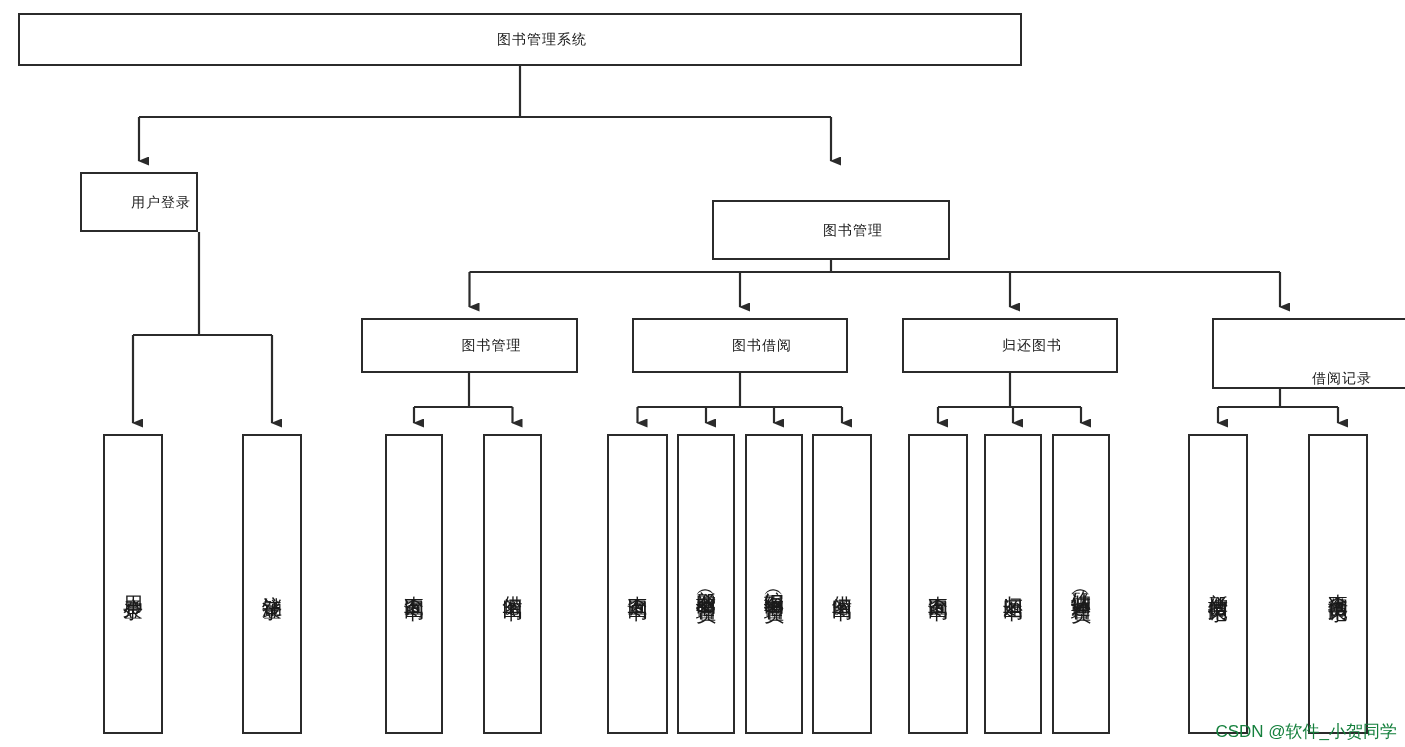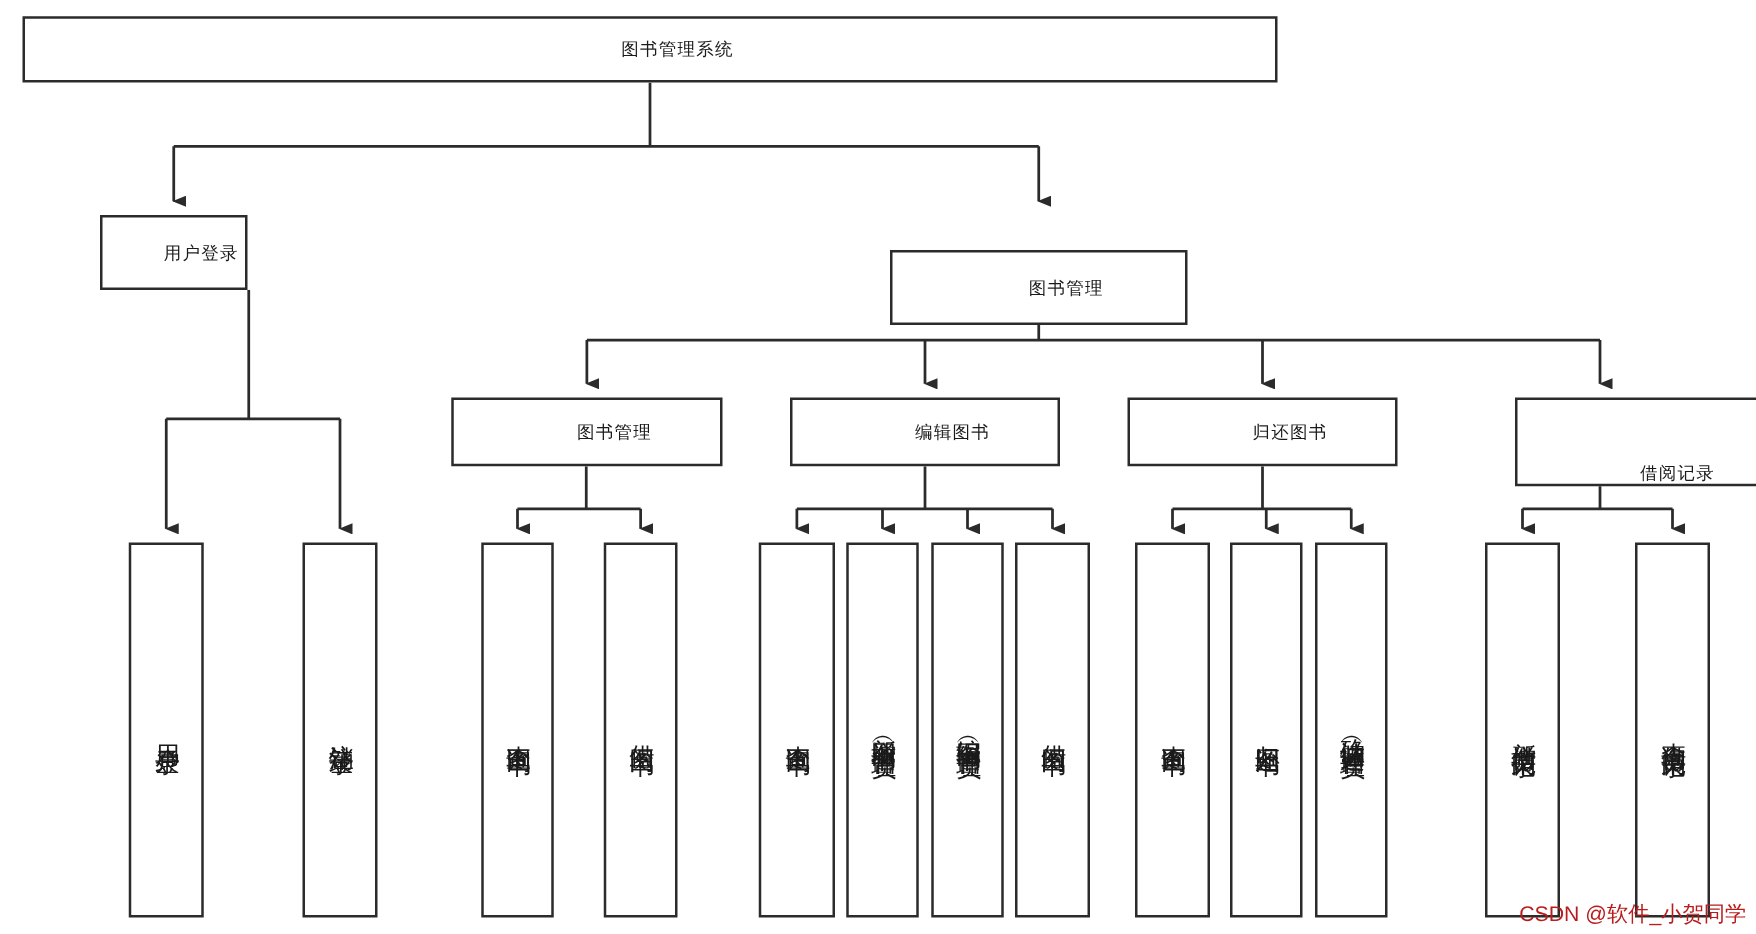--- a/index.html
+++ b/index.html
@@ -57,21 +57,21 @@
   }
   .node.vert > span {
     writing-mode: vertical-rl;
     text-orientation: upright;
   }
   #watermark {
     position: absolute;
     right: 8px;
     bottom: 4px;
     font-size: 17px;
-    color: #b91c1c;
+    color: #15803d;
     z-index: 5;
     white-space: nowrap;
     font-family: "Liberation Sans", "DejaVu Sans", sans-serif;
     margin-top: 12px;
   }
 </style>
 </head>
 <body>
 
 <div id="canvas">
@@ -125,21 +125,21 @@
       <div class="node horiz" style="left: 80px; top: 172px; width: 118px; height: 60px;">
         <span>用户登录</span>
       </div>
       <div class="node horiz" style="left: 712px; top: 172px; width: 238px; height: 60px; margin-top: 28px;">
         <span>图书管理</span>
       </div>
       <div class="node horiz" style="left: 361px; top: 318px; width: 217px; height: 55px;">
         <span>图书管理</span>
       </div>
       <div class="node horiz" style="left: 632px; top: 318px; width: 216px; height: 55px;">
-        <span>编辑图书</span>
+        <span>图书借阅</span>
       </div>
       <div class="node horiz" style="left: 902px; top: 318px; width: 216px; height: 55px;">
         <span>归还图书</span>
       </div>
       <div class="node horiz" style="left: 1212px; top: 318px; width: 216px; height: 71px; align-items: flex-end;">
         <span>借阅记录</span>
       </div>
       <div class="node vert" style="left: 103px; top: 434px; width: 60px; height: 300px;">
         <span>用户登录</span>
       </div>

